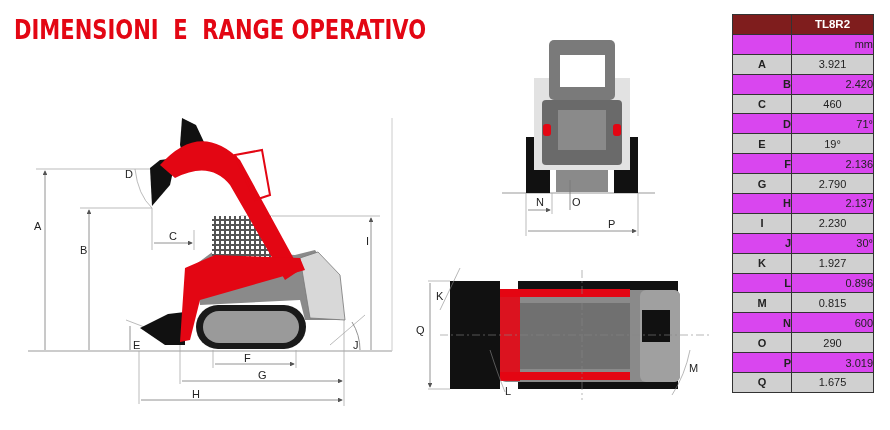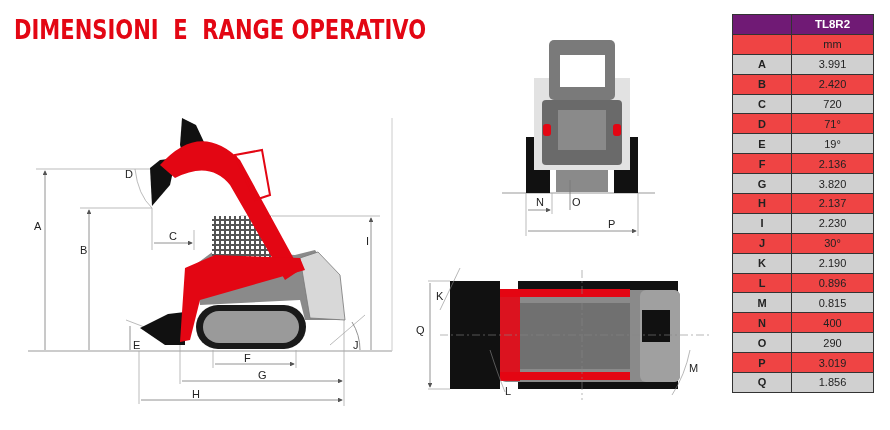--- a/index.html
+++ b/index.html
@@ -14,25 +14,25 @@
   }
   svg.drawing { position: absolute; left: 0; top: 0; }
   .lbl { font-family: "Liberation Sans", sans-serif; font-size: 11px; fill: #222; }
   table.spec {
     position: absolute; left: 732px; top: 14px;
     border-collapse: collapse; font-size: 11px; color: #222;
   }
   table.spec td, table.spec th {
     border: 1px solid #333; height: 18.9px; padding: 0; text-align: center;
   }
-  table.spec th { background: #701a75; color: #fff; font-weight: bold; font-size: 11.5px; }
+  table.spec th { background: #7f1d1d; color: #fff; font-weight: bold; font-size: 11.5px; }
   table.spec .c1 { width: 58px; font-weight: bold; }
   table.spec .c2 { width: 81px; }
   table.spec tr.shade td { background: #d0d0d0; }
-  table.spec tr.plain td { background: #ef4444; }
+  table.spec tr.plain td { background: #d946ef; text-align: right; }
 </style>
 </head>
 <body>
 
 <div class="title">DIMENSIONI  E  RANGE OPERATIVO</div>
 
 <svg class="drawing" width="890" height="430" viewBox="0 0 890 430" xmlns="http://www.w3.org/2000/svg">
   <defs>
     <marker id="arr" markerWidth="6" markerHeight="6" refX="5" refY="3" orient="auto">
       <path d="M0,0 L6,3 L0,6 z" fill="#555"></path>
@@ -170,80 +170,80 @@
       <tr>
     <th class="c1"></th>
     <th class="c2">TL8R2</th>
   </tr>
   <tr class="plain">
     <td class="c1"></td>
     <td class="c2">mm</td>
   </tr>
   <tr class="shade">
         <td class="c1">A</td>
-        <td class="c2">3.991</td>
+        <td class="c2">3.921</td>
       </tr>
   <tr class="plain">
         <td class="c1">B</td>
         <td class="c2">2.420</td>
       </tr>
   <tr class="shade">
         <td class="c1">C</td>
-        <td class="c2">720</td>
+        <td class="c2">460</td>
       </tr>
   <tr class="plain">
         <td class="c1">D</td>
         <td class="c2">71°</td>
       </tr>
   <tr class="shade">
         <td class="c1">E</td>
         <td class="c2">19°</td>
       </tr>
   <tr class="plain">
         <td class="c1">F</td>
         <td class="c2">2.136</td>
       </tr>
   <tr class="shade">
         <td class="c1">G</td>
-        <td class="c2">3.820</td>
+        <td class="c2">2.790</td>
       </tr>
   <tr class="plain">
         <td class="c1">H</td>
         <td class="c2">2.137</td>
       </tr>
   <tr class="shade">
         <td class="c1">I</td>
         <td class="c2">2.230</td>
       </tr>
   <tr class="plain">
         <td class="c1">J</td>
         <td class="c2">30°</td>
       </tr>
   <tr class="shade">
         <td class="c1">K</td>
-        <td class="c2">2.190</td>
+        <td class="c2">1.927</td>
       </tr>
   <tr class="plain">
         <td class="c1">L</td>
         <td class="c2">0.896</td>
       </tr>
   <tr class="shade">
         <td class="c1">M</td>
         <td class="c2">0.815</td>
       </tr>
   <tr class="plain">
         <td class="c1">N</td>
-        <td class="c2">400</td>
+        <td class="c2">600</td>
       </tr>
   <tr class="shade">
         <td class="c1">O</td>
         <td class="c2">290</td>
       </tr>
   <tr class="plain">
         <td class="c1">P</td>
         <td class="c2">3.019</td>
       </tr>
   <tr class="shade">
         <td class="c1">Q</td>
-        <td class="c2">1.856</td>
+        <td class="c2">1.675</td>
       </tr>
 </tbody>
   </table>
 
 </body></html>

